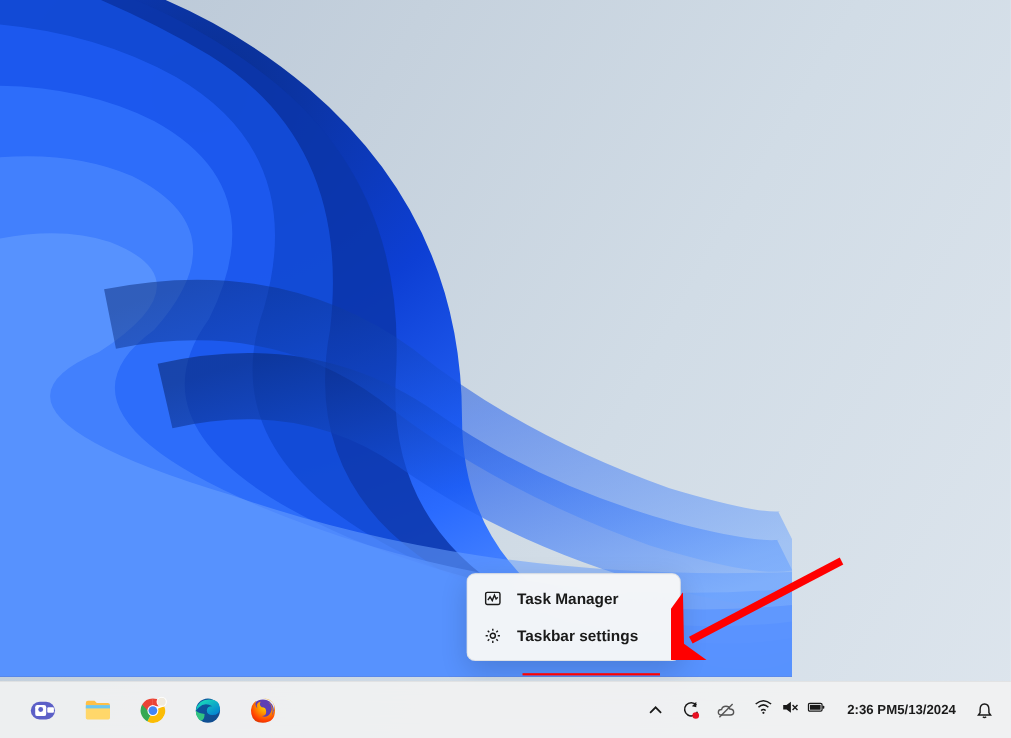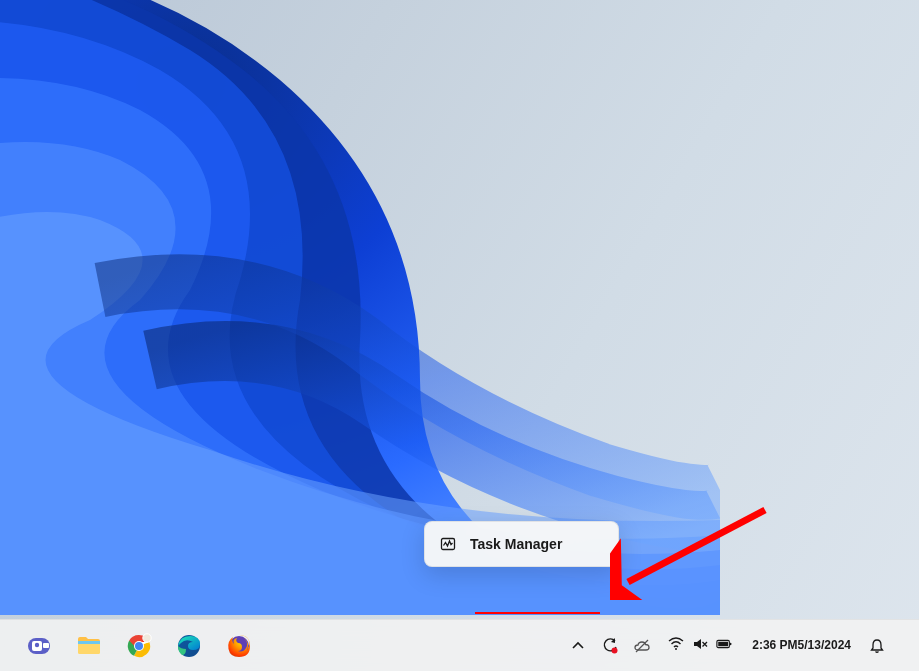--- a/index.html
+++ b/index.html
@@ -91,21 +91,21 @@
       align-items: center;
       justify-content: center;
       cursor: default;
     }
     
     .tray {
       margin-left: auto;
       display: flex;
       align-items: center;
       gap: 4px;
-      padding-right: 28px;
+      padding-right: 10px;
     }
     
     .tray-item {
       height: 42px;
       padding: 0 6px;
       display: flex;
       align-items: center;
       justify-content: center;
       border-radius: 4px;
       cursor: default;
@@ -167,20 +167,29 @@
   <div class="context-menu">
     <div class="menu-item">
       <span class="menu-icon">
         <svg width="16" height="16" viewBox="0 0 16 16" fill="none" stroke="#1a1a1a" stroke-width="1.3">
           <rect x="1.5" y="2.5" width="13" height="11" rx="1.5"></rect>
           <path d="M3.5 9.5 L5.5 6.5 L7.5 10 L9.5 5 L11 8.5 L12.5 7"></path>
         </svg>
       </span>
       <span>Task Manager</span>
     </div>
+    <div class="menu-item">
+      <span class="menu-icon">
+        <svg width="16" height="16" viewBox="0 0 16 16" fill="none" stroke="#1a1a1a" stroke-width="1.3">
+          <circle cx="8" cy="8" r="2.3"></circle>
+          <path d="M8 1.5v2 M8 12.5v2 M1.5 8h2 M12.5 8h2 M3.4 3.4l1.4 1.4 M11.2 11.2l1.4 1.4 M12.6 3.4l-1.4 1.4 M4.8 11.2l-1.4 1.4"></path>
+        </svg>
+      </span>
+      <span>Taskbar settings</span>
+    </div>
   </div>
 
   <div class="highlight-line"></div>
 
   <svg class="arrow" viewBox="0 0 170 100">
     <defs>
       <marker id="ah" markerWidth="12" markerHeight="12" refX="2" refY="6" orient="auto">
         <path d="M0,0 L12,6 L0,12 L3,6 Z" fill="#ff0000"></path>
       </marker>
     </defs>

